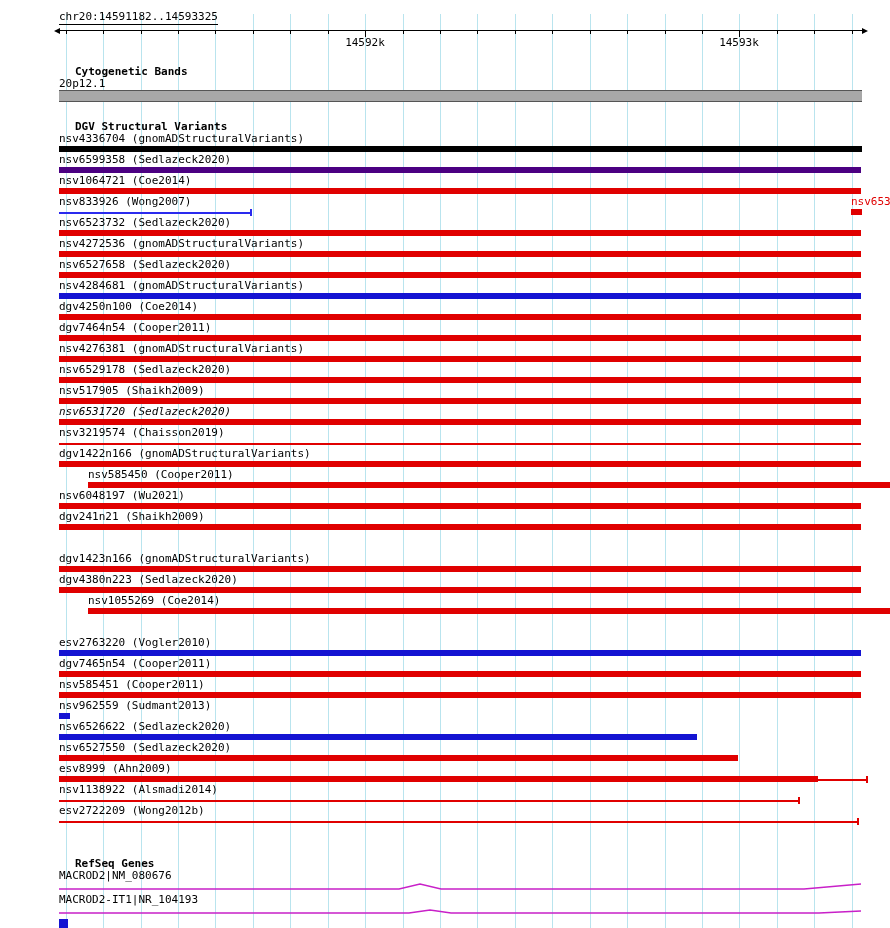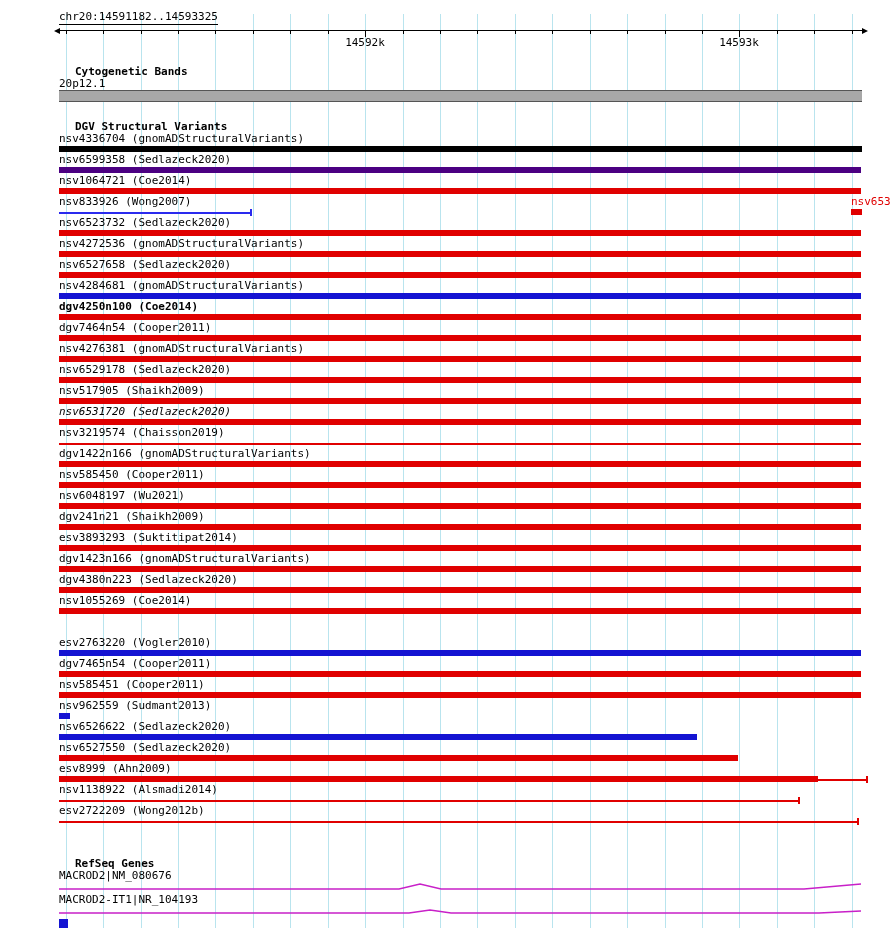--- a/index.html
+++ b/index.html
@@ -121,21 +121,21 @@
         <div class="bar" style="left: 0px; width: 802px; top: 13px; height: 6px; background: rgb(224, 0, 0);"></div>
       </div>
       <div class="variant-row" style="top: 259px;">
         <div class="row-label">nsv6527658 (Sedlazeck2020)</div>
         <div class="bar" style="left: 0px; width: 802px; top: 13px; height: 6px; background: rgb(224, 0, 0);"></div>
       </div>
       <div class="variant-row" style="top: 280px;">
         <div class="row-label">nsv4284681 (gnomADStructuralVariants)</div>
         <div class="bar" style="left: 0px; width: 802px; top: 13px; height: 6px; background: rgb(20, 20, 210);"></div>
       </div>
-      <div class="variant-row" style="top: 301px; font-weight: bold;">
+      <div class="variant-row" style="top: 301px;">
         <div class="row-label">dgv4250n100 (Coe2014)</div>
         <div class="bar" style="left: 0px; width: 802px; top: 13px; height: 6px; background: rgb(224, 0, 0);"></div>
       </div>
       <div class="variant-row" style="top: 322px;">
         <div class="row-label">dgv7464n54 (Cooper2011)</div>
         <div class="bar" style="left: 0px; width: 802px; top: 13px; height: 6px; background: rgb(224, 0, 0);"></div>
       </div>
       <div class="variant-row" style="top: 343px;">
         <div class="row-label">nsv4276381 (gnomADStructuralVariants)</div>
         <div class="bar" style="left: 0px; width: 802px; top: 13px; height: 6px; background: rgb(224, 0, 0);"></div>
@@ -153,45 +153,41 @@
         <div class="bar" style="left: 0px; width: 802px; top: 13px; height: 6px; background: rgb(224, 0, 0);"></div>
       </div>
       <div class="variant-row" style="top: 427px;">
         <div class="row-label">nsv3219574 (Chaisson2019)</div>
         <div class="bar" style="left: 0px; width: 802px; top: 16px; height: 2px; background: rgb(224, 0, 0);"></div>
       </div>
       <div class="variant-row" style="top: 448px;">
         <div class="row-label">dgv1422n166 (gnomADStructuralVariants)</div>
         <div class="bar" style="left: 0px; width: 802px; top: 13px; height: 6px; background: rgb(224, 0, 0);"></div>
       </div>
-      <div class="variant-row" style="top: 469px;">
+      <div class="variant-row" style="top: 469px; margin-left: 29px;">
         <div class="row-label">nsv585450 (Cooper2011)</div>
         <div class="bar" style="left: 0px; width: 802px; top: 13px; height: 6px; background: rgb(224, 0, 0);"></div>
       </div>
       <div class="variant-row" style="top: 490px;">
         <div class="row-label">nsv6048197 (Wu2021)</div>
         <div class="bar" style="left: 0px; width: 802px; top: 13px; height: 6px; background: rgb(224, 0, 0);"></div>
       </div>
       <div class="variant-row" style="top: 511px;">
         <div class="row-label">dgv241n21 (Shaikh2009)</div>
         <div class="bar" style="left: 0px; width: 802px; top: 13px; height: 6px; background: rgb(224, 0, 0);"></div>
       </div>
-      <div class="variant-row" style="top: 532px;">
-        <div class="row-label">esv3893293 (Suktitipat2014)</div>
-        <div class="bar" style="left: 0px; width: 802px; top: 13px; height: 6px; background: rgb(224, 0, 0);"></div>
-      </div>
       <div class="variant-row" style="top: 553px;">
         <div class="row-label">dgv1423n166 (gnomADStructuralVariants)</div>
         <div class="bar" style="left: 0px; width: 802px; top: 13px; height: 6px; background: rgb(224, 0, 0);"></div>
       </div>
       <div class="variant-row" style="top: 574px;">
         <div class="row-label">dgv4380n223 (Sedlazeck2020)</div>
         <div class="bar" style="left: 0px; width: 802px; top: 13px; height: 6px; background: rgb(224, 0, 0);"></div>
       </div>
-      <div class="variant-row" style="top: 595px;">
+      <div class="variant-row" style="top: 595px; margin-left: 29px;">
         <div class="row-label">nsv1055269 (Coe2014)</div>
         <div class="bar" style="left: 0px; width: 802px; top: 13px; height: 6px; background: rgb(224, 0, 0);"></div>
       </div>
       <div class="variant-row" style="top: 637px;">
         <div class="row-label">esv2763220 (Vogler2010)</div>
         <div class="bar" style="left: 0px; width: 802px; top: 13px; height: 6px; background: rgb(20, 20, 210);"></div>
       </div>
       <div class="variant-row" style="top: 658px;">
         <div class="row-label">dgv7465n54 (Cooper2011)</div>
         <div class="bar" style="left: 0px; width: 802px; top: 13px; height: 6px; background: rgb(224, 0, 0);"></div>

